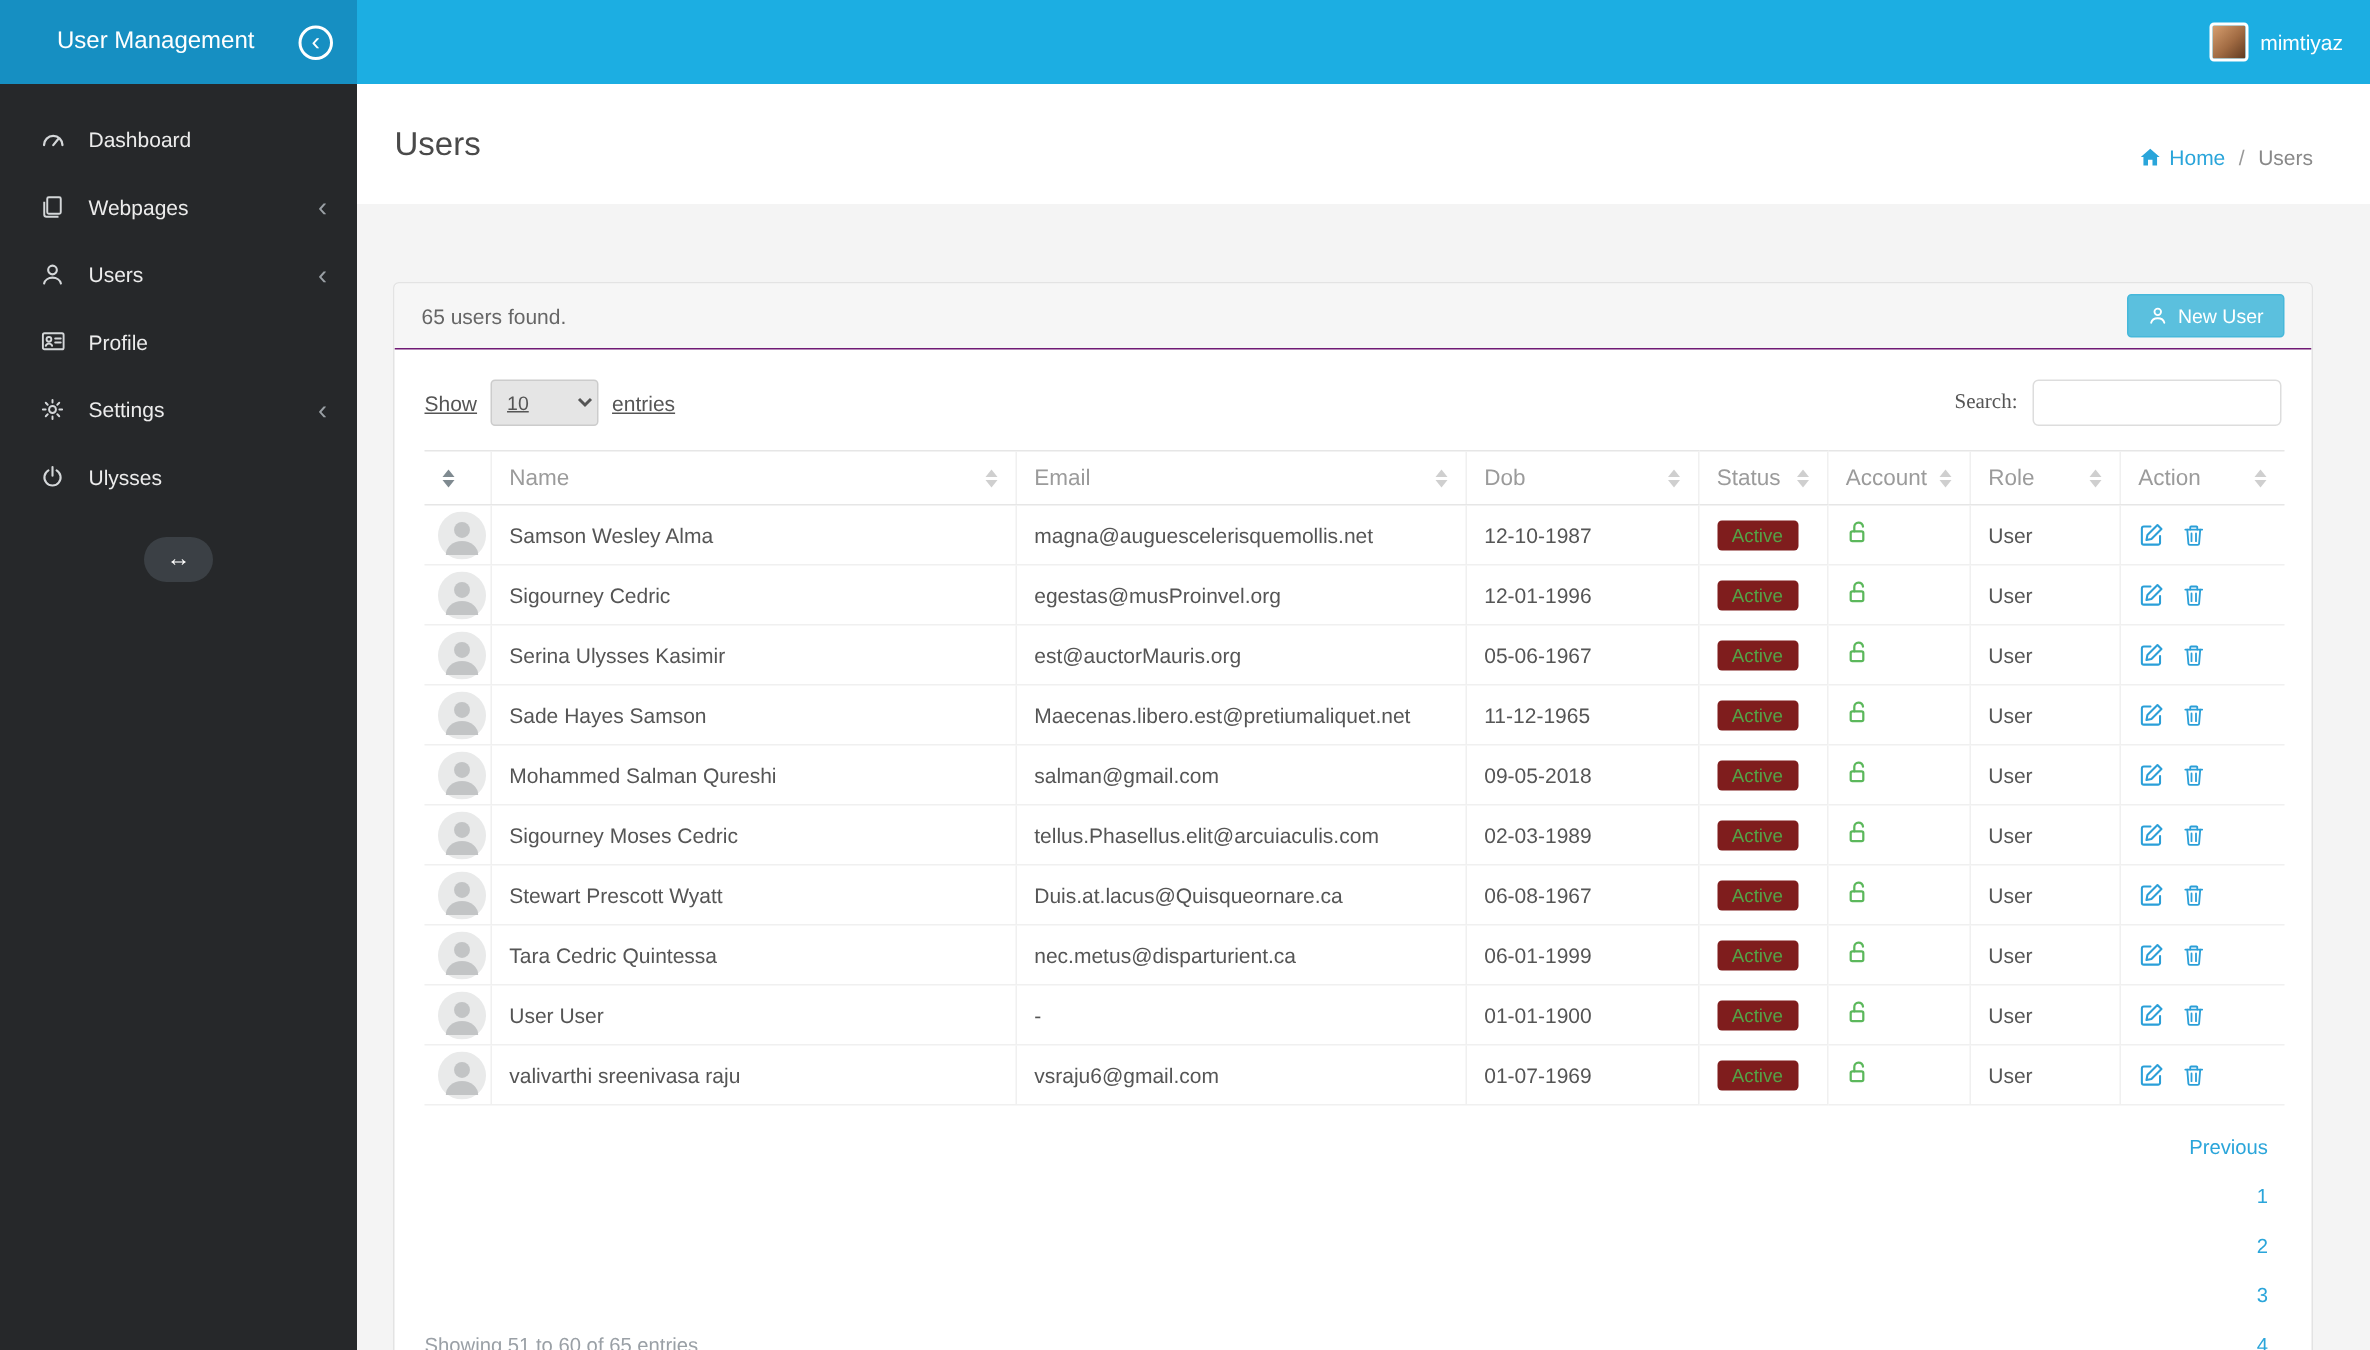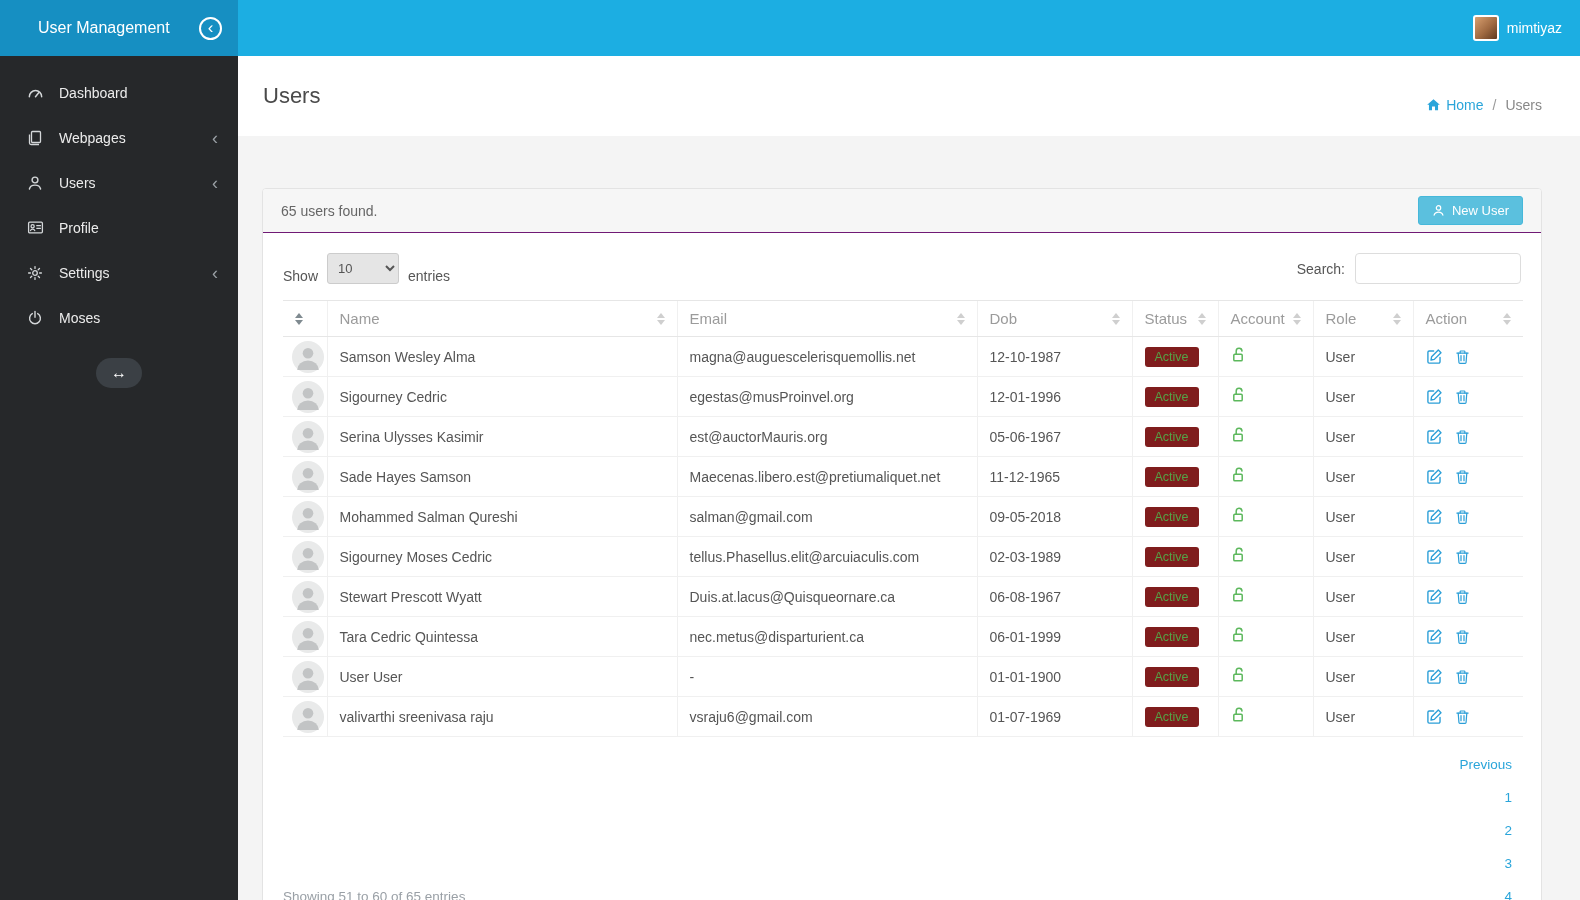--- a/index.html
+++ b/index.html
@@ -70,26 +70,26 @@
     font-size:14px; color:#666;
   }
   .btn-new-user {
     background:#5bc0de; border:1px solid #46b8da; color:#fff;
     font-size:13px; font-family:inherit; padding:6px 13px; border-radius:3px;
     display:inline-flex; align-items:center; gap:7px; cursor:pointer;
   }
   .card-body { padding:20px 20px 10px; }
 
   .table-controls { display:flex; justify-content:space-between; align-items:center; margin-bottom:16px; }
-  .show-entries { display:flex; align-items:flex-end; gap:9px; font-size:14px; color:#555; }
+  .show-entries { display:flex; align-items:center; gap:9px; font-size:14px; color:#555;text-decoration:underline; }
   .show-entries select {
     height:31px; min-width:72px; border:1px solid #ccc; border-radius:3px;
     font-size:13px; color:#555; padding:0 6px; background:#e5e5e5; font-family:inherit;
   }
-  .search-box { display:flex; align-items:center; gap:10px; font-size:14px; color:#555; }
+  .search-box { display:flex; align-items:center; gap:10px; font-size:14px; color:#555;font-family:Liberation Serif, serif; }
   .search-box input {
     width:166px; height:31px; border:1px solid #ddd; border-radius:4px;
     padding:0 8px; font-family:inherit; font-size:13px; outline:none;
   }
 
   
   table.users-table { width:100%; border-collapse:collapse; table-layout:fixed; }
   thead th {
     border-top:1px solid #e6e6e6; border-bottom:1px solid #e6e6e6;
     padding:9px 12px; font-weight:400; color:#9b9b9b; font-size:15px; text-align:left;
@@ -207,21 +207,21 @@
         <span class="side-label">Settings</span>
         <span class="chev">‹</span>
       </div>
       <div class="side-item">
         <span class="icon">
           <svg viewBox="0 0 16 16" width="16" height="16" fill="none" stroke="currentColor" stroke-width="1.4" stroke-linecap="round">
               <path d="M5.3 3.6 a5.4 5.4 0 1 0 5.4 0"></path>
               <line x1="8" y1="1.4" x2="8" y2="7.2"></line>
             </svg>
         </span>
-        <span class="side-label">Moses</span>
+        <span class="side-label">Ulysses</span>
       </div>
       <div class="expand-btn">
         <span>↔</span>
       </div>
     </nav>
 
     <main class="main">
 
       <div class="page-header">
         <h1 class="page-title">Users</h1>

